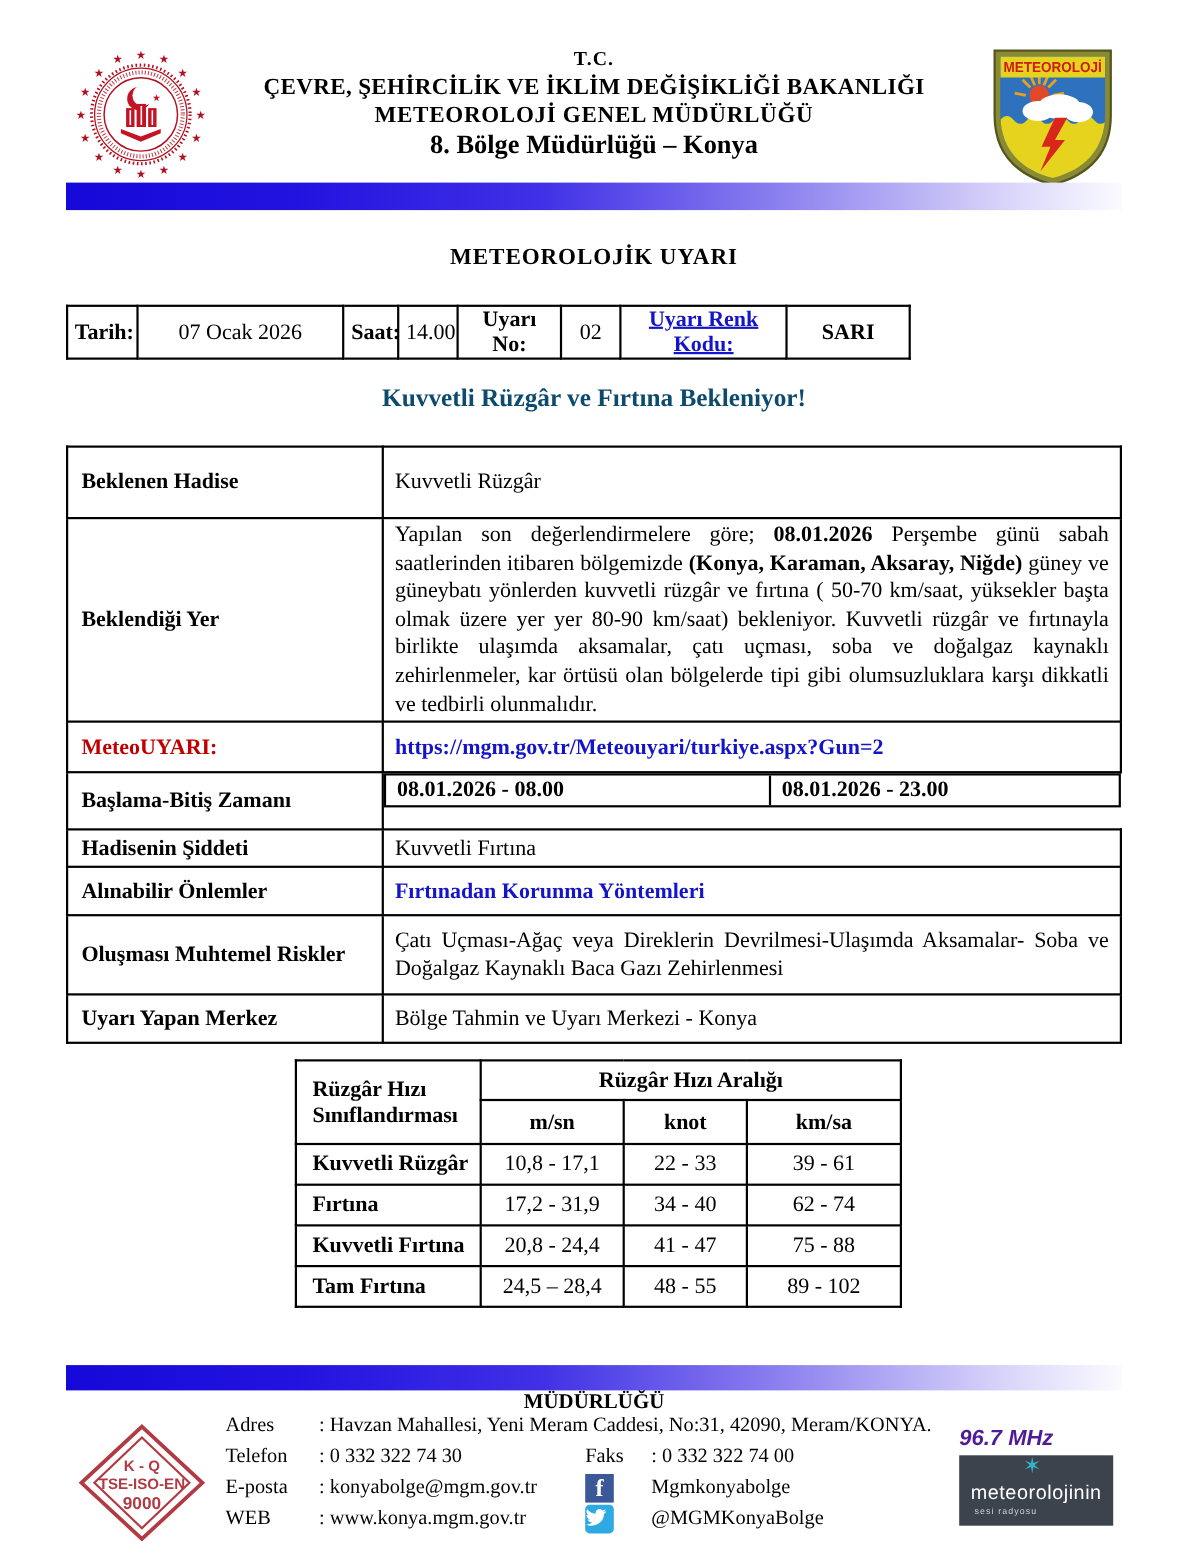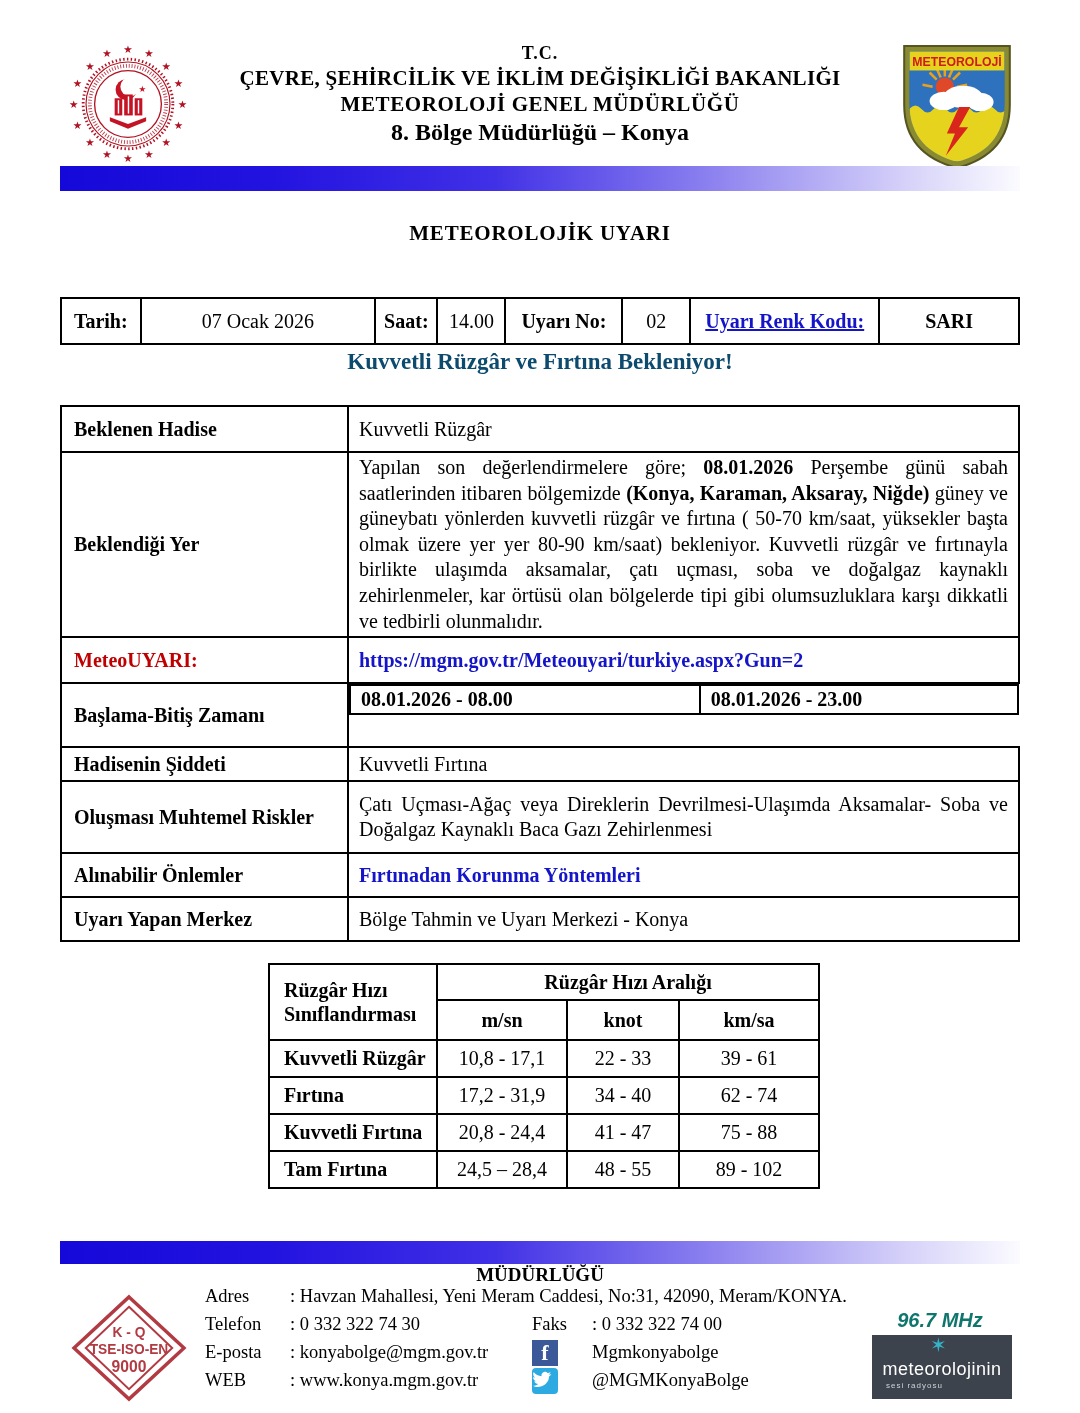--- a/index.html
+++ b/index.html
@@ -11,21 +11,21 @@
   .hdr-tc{font-size:18px;letter-spacing:1px;}
   .hdr-ministry{font-size:21px;letter-spacing:.3px;}
   .hdr-directorate{font-size:21px;letter-spacing:.6px;}
   .hdr-region{font-size:24px;}
   .bluebar{left:60px;width:960px;height:25px;
      background:linear-gradient(90deg,#1509d9 0%,#2313e0 22%,#4030e6 45%,#8d82ef 68%,#d5d1f9 88%,#fbfbff 100%);}
   .doc-title{left:0;top:221px;width:1080px;text-align:center;font-weight:bold;font-size:21px;letter-spacing:.8px;}
   
   table{border-collapse:collapse;}
   .info-table{left:60px;top:277px;}
-  .info-table table{width:960px;table-layout:fixed;margin-top:20px;}
+  .info-table table{width:768px;table-layout:fixed;}
   .info-table td{border:2px solid #000;height:44px;font-size:20px;padding:0 6px;text-align:center;vertical-align:middle;}
   .b{font-weight:bold;}
   .link-blue{color:#1414c8;font-weight:bold;}
   .underline{text-decoration:underline;}
   .alert-title{left:0;top:349px;width:1080px;text-align:center;font-weight:bold;font-size:23px;color:#0c4a6e;}
   
   .main-table{left:60px;top:405px;}
   .main-table table{width:960px;table-layout:fixed;}
   .main-table td{border:2px solid #000;vertical-align:middle;padding:2px 10px;font-size:20px;}
   .main-table td.lbl{font-weight:bold;padding-left:12px;}
@@ -43,21 +43,21 @@
   .wt-num{text-align:center;font-weight:normal;}
   .wt-lbl{text-align:left;padding-left:14px;font-weight:bold;}
   
   .contact-title{left:0;top:1264px;width:1080px;text-align:center;font-weight:bold;font-size:19px;}
   .c-label{font-size:18.5px;}
   .c-val{font-size:18.5px;}
   .fb-icon{width:26px;height:26px;background:#3b5998;color:#fff;font-weight:bold;
            font-size:22px;text-align:center;line-height:26px;font-family:"Liberation Serif",serif;}
   .tw-icon{width:26px;height:26px;background:#2caae1;border-radius:4px;}
   .radio-freq{font-family:"Liberation Sans",sans-serif;font-style:italic;font-weight:bold;
-              font-size:20px;color:#0f766e;text-align:center;margin-top:12px;}
+              font-size:20px;color:#4c1d95;text-align:left;}
   .radio-box{background:#3d434d;width:140px;height:64px;position:relative;}
   .radio-name{position:absolute;left:0;right:0;top:24px;text-align:center;color:#fff;
               font-family:"Liberation Sans",sans-serif;font-size:18px;letter-spacing:.5px;}
   .radio-sub{position:absolute;left:14px;top:46px;color:#cfd3d8;
              font-family:"Liberation Sans",sans-serif;font-size:8px;letter-spacing:1px;}
   .radio-star{position:absolute;left:58px;top:0px;color:#35b3c9;font-size:20px;line-height:20px;}
 </style>
 </head>
 <body>
 
@@ -171,50 +171,50 @@
 
   <div class="abs alert-title">Kuvvetli Rüzgâr ve Fırtına Bekleniyor!</div>
 
   <div class="abs main-table">
     <table>
       <colgroup>
           <col style="width:287px">
           <col>
         </colgroup>
       <tbody>
-          <tr style="height:46px;padding-left:16px;">
+          <tr style="height:65px;padding-left:16px;">
         <td class="lbl">Beklenen Hadise</td>
         <td>Kuvvetli Rüzgâr</td>
       </tr>
       <tr style="height:185px;">
         <td class="lbl">Beklendiği Yer</td>
         <td class="para"><span>Yapılan son değerlendirmelere göre; </span><span class="b">08.01.2026</span><span> Perşembe günü sabah saatlerinden itibaren bölgemizde </span><span class="b">(Konya, Karaman, Aksaray, Niğde)</span><span> güney ve güneybatı yönlerden kuvvetli rüzgâr ve fırtına ( 50-70 km/saat, yüksekler başta olmak üzere yer yer 80-90 km/saat) bekleniyor. Kuvvetli rüzgâr ve fırtınayla birlikte ulaşımda aksamalar, çatı uçması, soba ve doğalgaz kaynaklı zehirlenmeler, kar örtüsü olan bölgelerde tipi gibi olumsuzluklara karşı dikkatli ve tedbirli olunmalıdır.</span></td>
       </tr>
       <tr style="height:46px;">
         <td class="lbl red-label">MeteoUYARI:</td>
         <td><span class="link-blue">https://mgm.gov.tr/Meteouyari/turkiye.aspx?Gun=2</span></td>
       </tr>
-      <tr style="height:64px;padding-left:15px;">
+      <tr style="height:52px;padding-left:15px;">
         <td class="lbl">Başlama-Bitiş Zamanı</td>
         <td class="split-cell">
           <div class="half">08.01.2026 - 08.00</div>
           <div class="half second">08.01.2026 - 23.00</div>
         </td>
       </tr>
       <tr style="height:34px;">
         <td class="lbl">Hadisenin Şiddeti</td>
         <td>Kuvvetli Fırtına</td>
       </tr>
+      <tr style="height:44px;">
+        <td class="lbl">Alınabilir Önlemler</td>
+        <td><span class="link-blue">Fırtınadan Korunma Yöntemleri</span></td>
+      </tr>
       <tr style="height:72px;">
         <td class="lbl">Oluşması Muhtemel Riskler</td>
         <td class="para">Çatı Uçması-Ağaç veya Direklerin Devrilmesi-Ulaşımda Aksamalar- Soba ve Doğalgaz Kaynaklı Baca Gazı Zehirlenmesi</td>
-      </tr>
-      <tr style="height:44px;">
-        <td class="lbl">Alınabilir Önlemler</td>
-        <td><span class="link-blue">Fırtınadan Korunma Yöntemleri</span></td>
       </tr>
       <tr style="height:44px;">
         <td class="lbl">Uyarı Yapan Merkez</td>
         <td>Bölge Tahmin ve Uyarı Merkezi - Konya</td>
       </tr>
     </tbody>
       </table>
   </div>
 
   <div class="abs wind-table">

